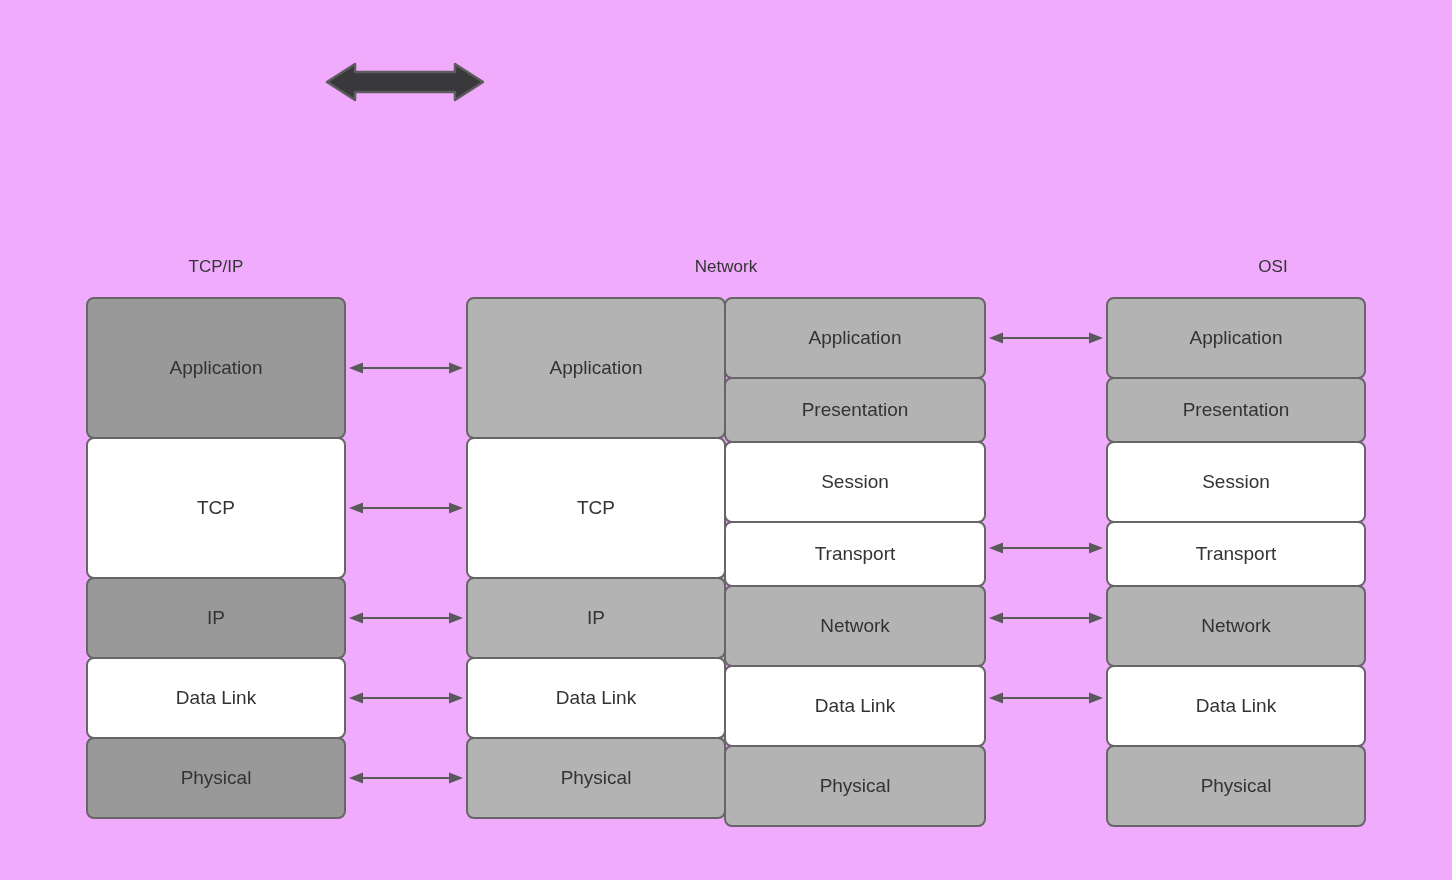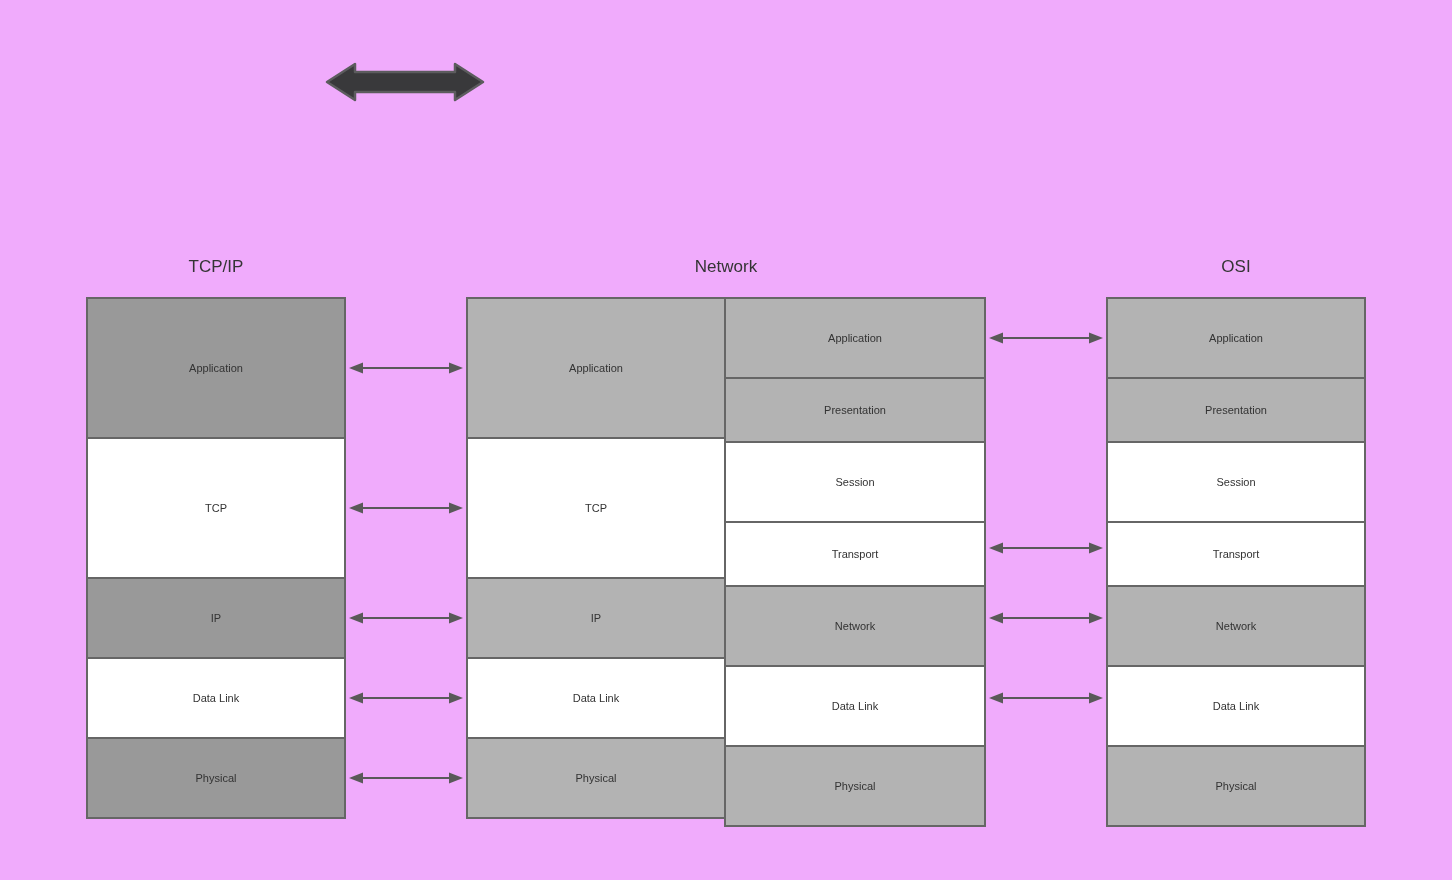--- a/index.html
+++ b/index.html
@@ -24,25 +24,25 @@
   }
   .stack {
     position: absolute;
     top: 297px;
     width: 260px;
   }
   .box {
     box-sizing: border-box;
     width: 100%;
     border: 2px solid #666666;
-    border-radius: 0;
+    border-radius: 8px;
     display: flex;
     align-items: center;
     justify-content: center;
-    font-size: 11px;
+    font-size: 19px;
     color: #333333;
     background: #ffffff;
   }
   .box + .box { margin-top: -2px; }
   .h-xl { height: 142px; }
   .h-lg { height: 82px; }
   .h-md { height: 66px; }
   .harrow {
     position: absolute;
     width: 114px;
@@ -60,21 +60,21 @@
 <body>
 
 <div class="canvas">
 
   <svg class="thick-arrow" viewBox="0 0 160 42">
     <polygon points="2,21 30,3 30,11 130,11 130,3 158,21 130,39 130,31 30,31 30,39" fill="#39393b" stroke="#5c5c5e" stroke-width="2.5" stroke-linejoin="round"></polygon>
   </svg>
 
   <div class="col-title" style="left:86px; width:260px;">TCP/IP</div>
   <div class="col-title" style="left:466px; width:520px;">Network</div>
-  <div class="col-title" style="left:1106px; width:260px;">OSI</div>
+  <div class="col-title" style="left:1143px; width:260px;">OSI</div>
 
   <div class="stack" style="left:86px;">
     <div class="box h-xl" style="background: rgb(153, 153, 153);">Application</div>
     <div class="box h-xl" style="background: rgb(255, 255, 255);">TCP</div>
     <div class="box h-lg" style="background: rgb(153, 153, 153);">IP</div>
     <div class="box h-lg" style="background: rgb(255, 255, 255);">Data Link</div>
     <div class="box h-lg" style="background: rgb(153, 153, 153);">Physical</div>
   </div>
 
   <div class="stack" style="left:466px;">

